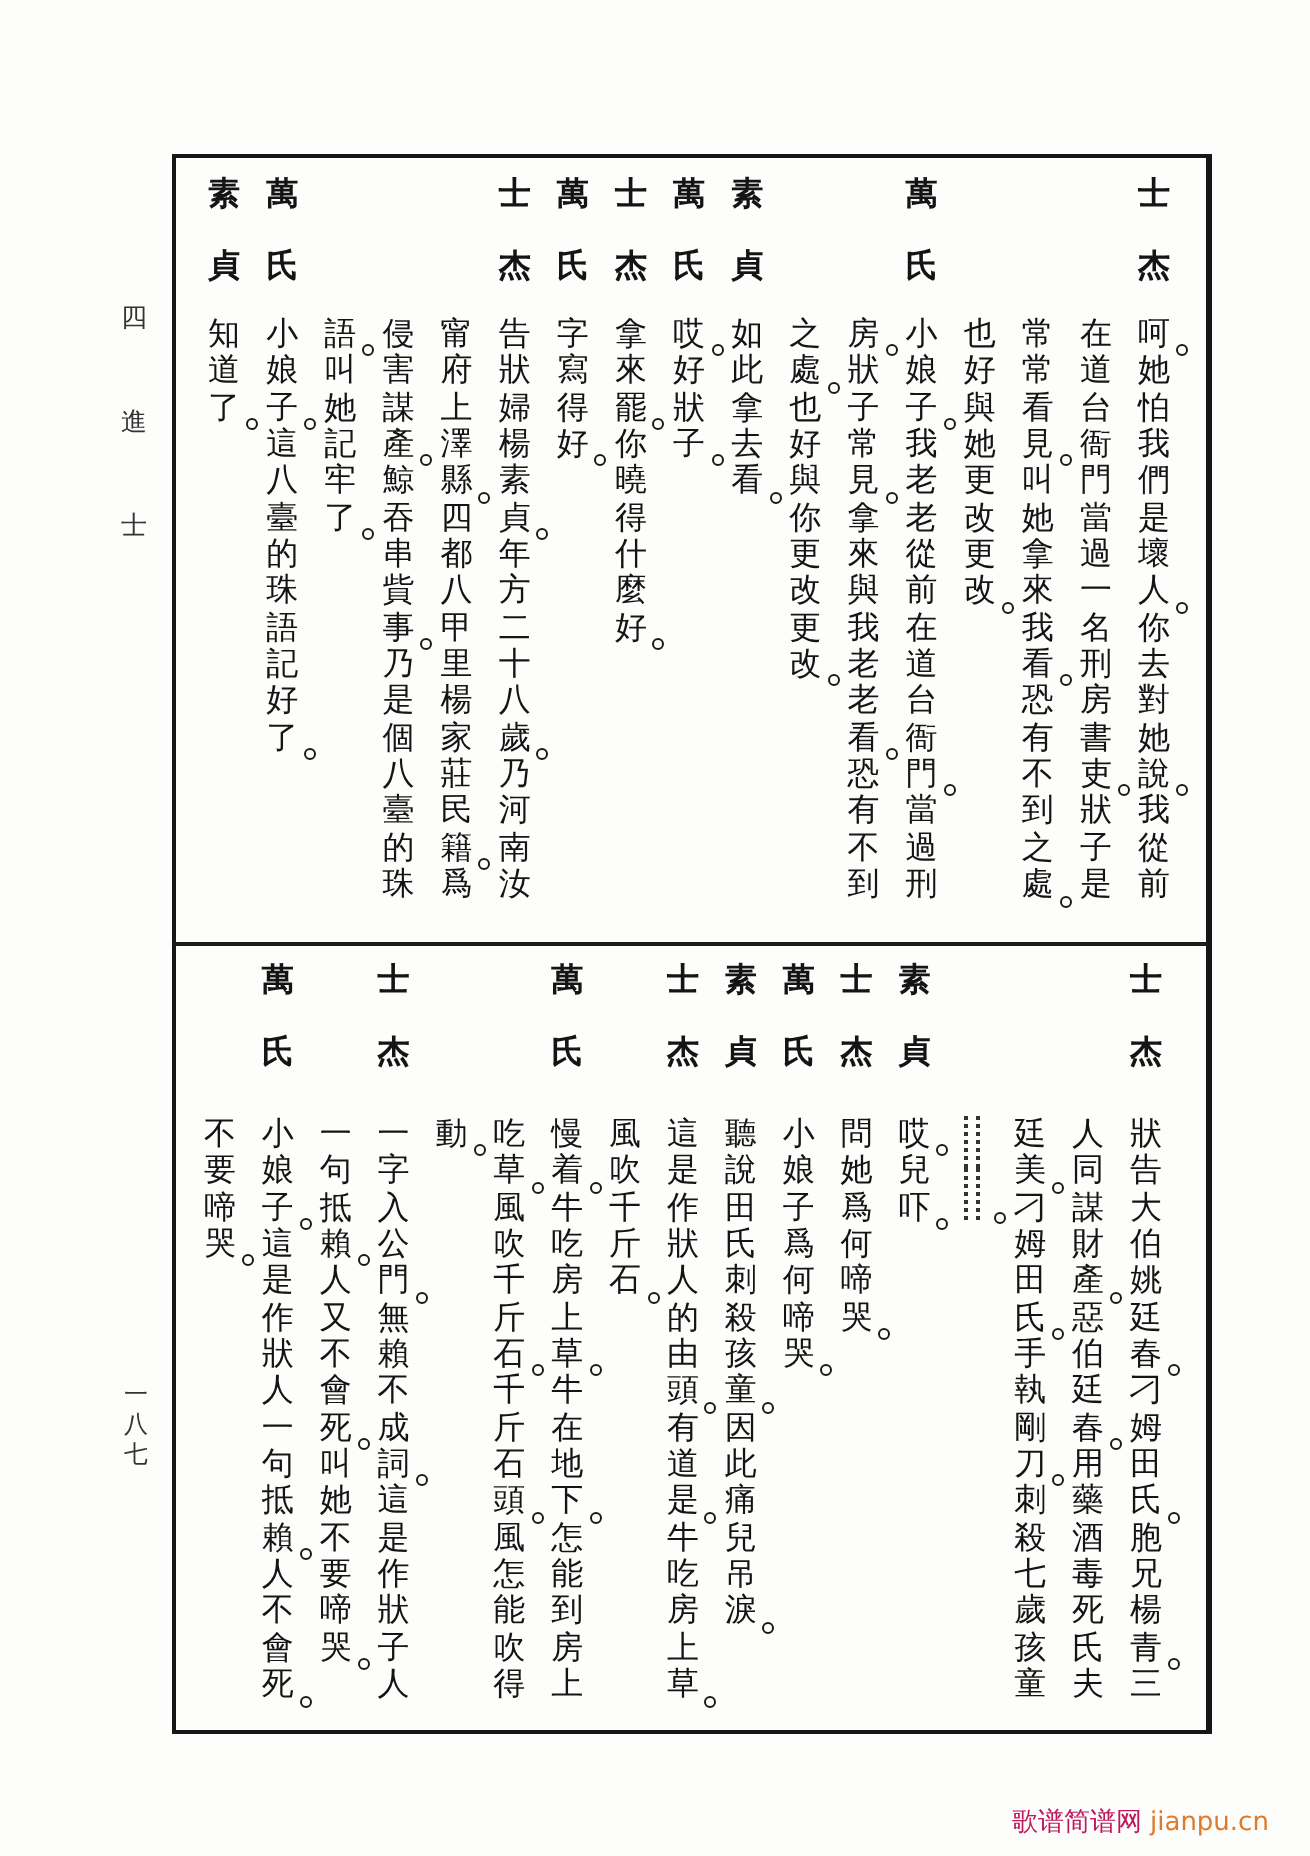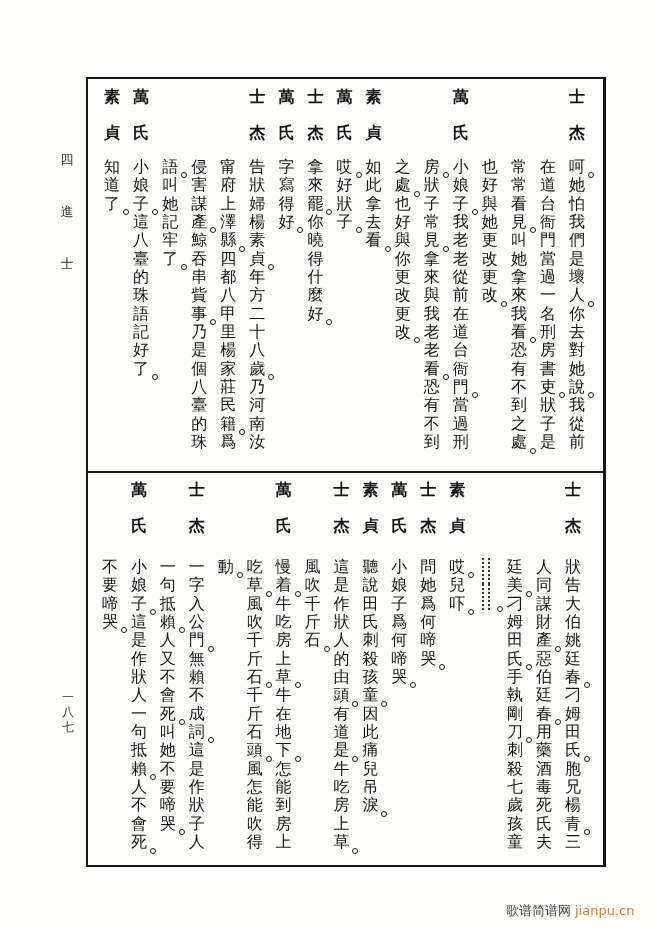--- a/index.html
+++ b/index.html
@@ -44,21 +44,21 @@
       content: ""; position: absolute; top: 0; height: 26px; width: 0;
       border-left: 2px dotted #333;
     }
     .vtext .ch.ellip::before { left: 6px; }
     .vtext .ch.ellip::after { left: 12px; }
 
     .watermark {
       position: absolute; left: 506px; top: 902px; font-size: 13px; white-space: nowrap;
       font-family: "DejaVu Sans", "Liberation Sans", sans-serif;
     }
-    .watermark .wm-cn { color: #404040; }
+    .watermark .wm-cn { color: #be185d; }
     .watermark .wm-url { color: #e0792a; margin-left: 4px; }
   </style>
 </head>
 <body>
 
 <div class="frame"></div>
 <div class="divider"></div>
 
 <div class="margin-col split-chars" id="running-title">
     <span class="ch">四</span>

